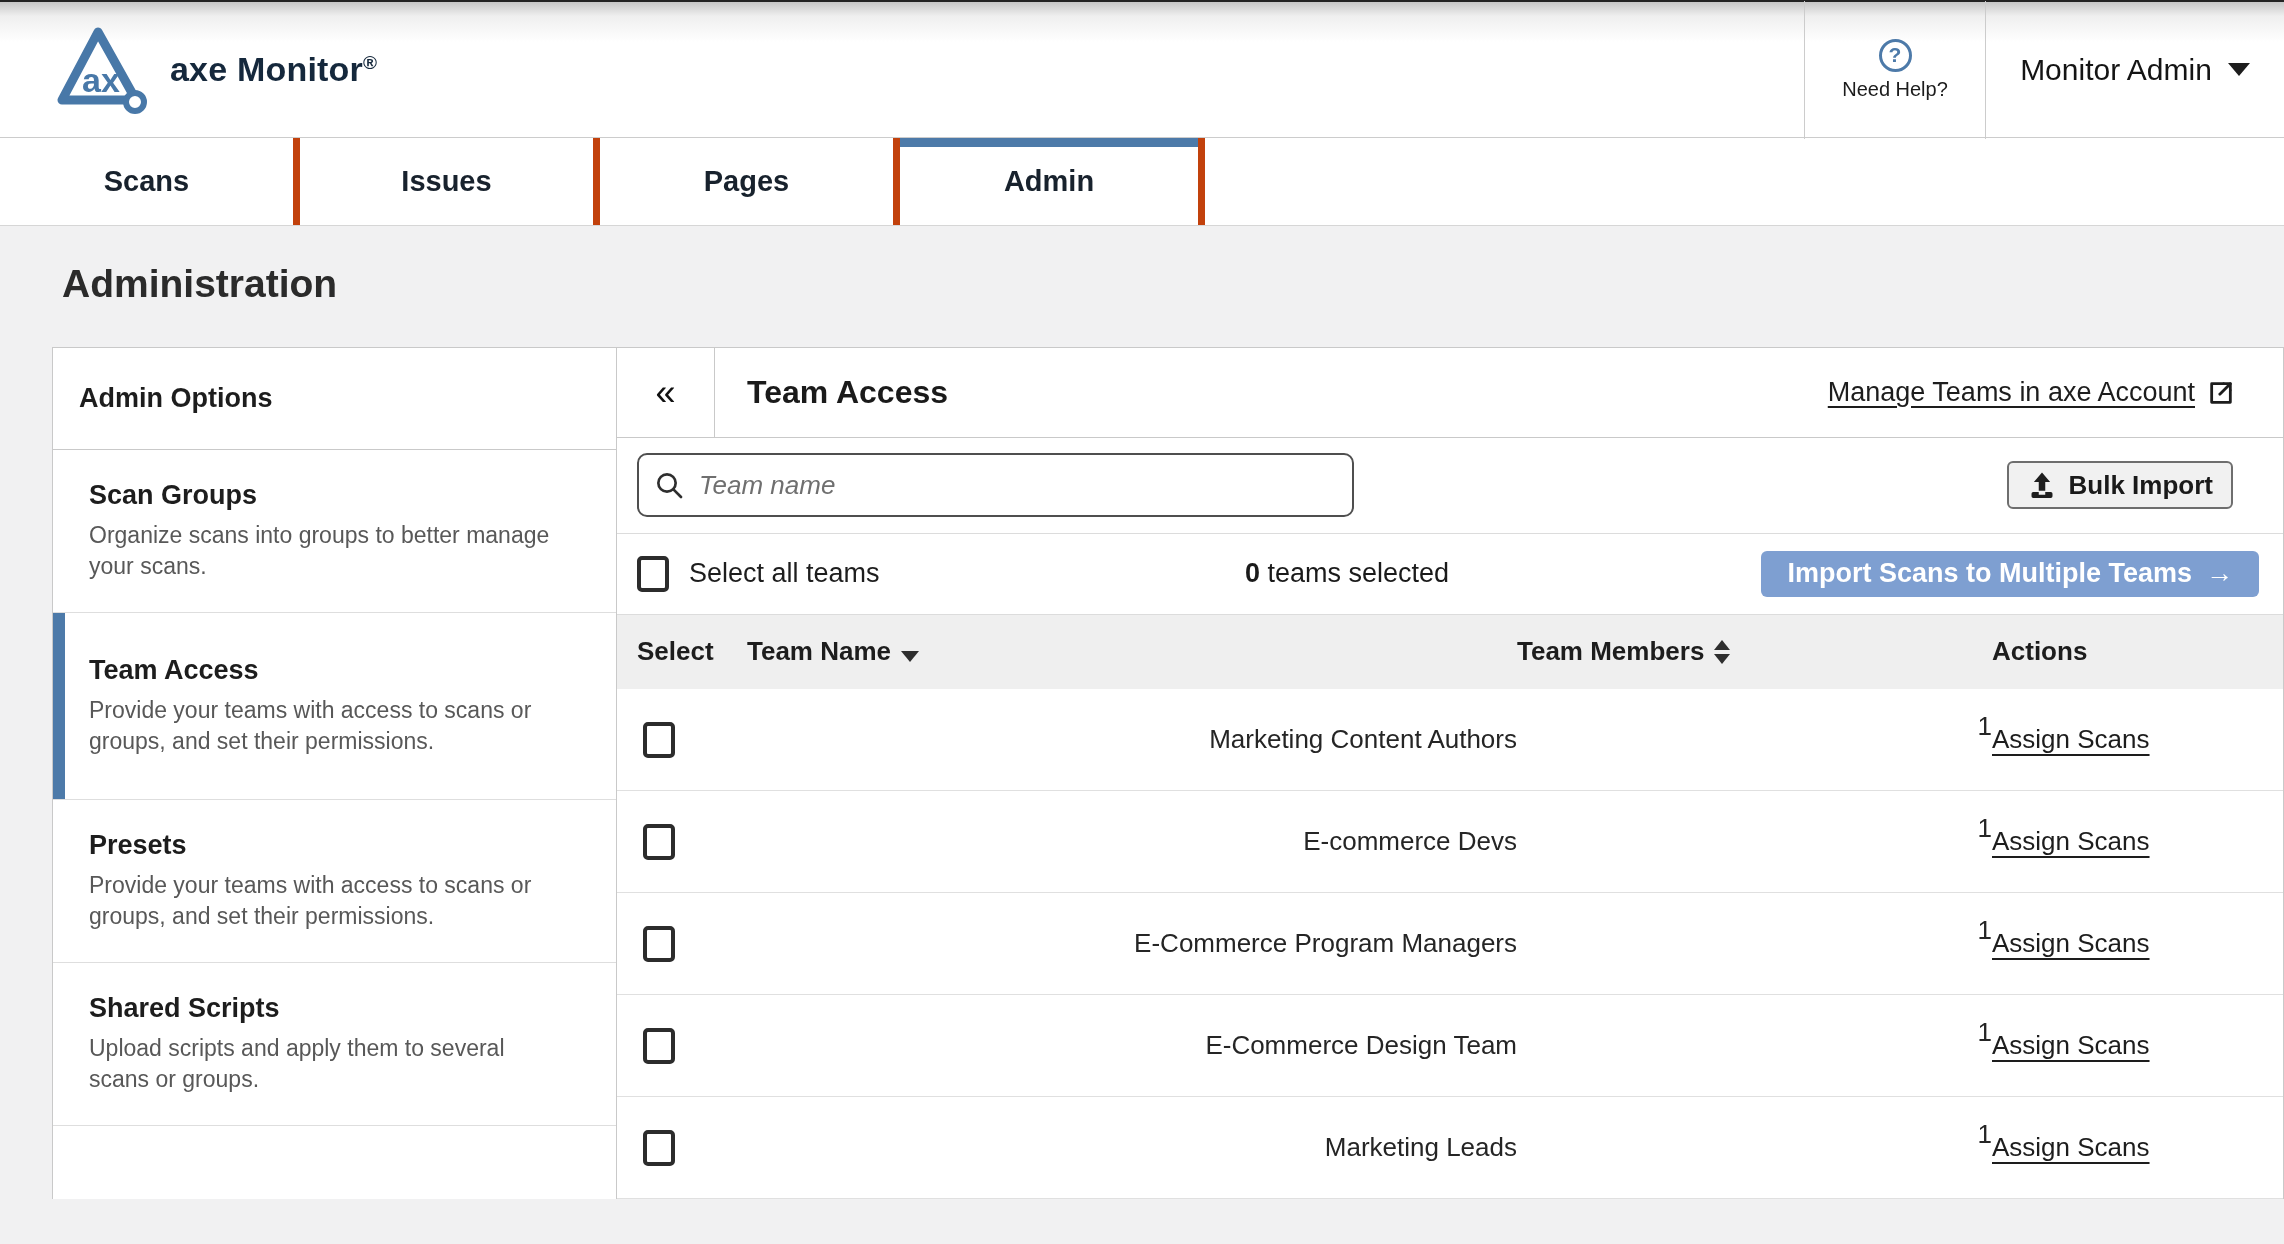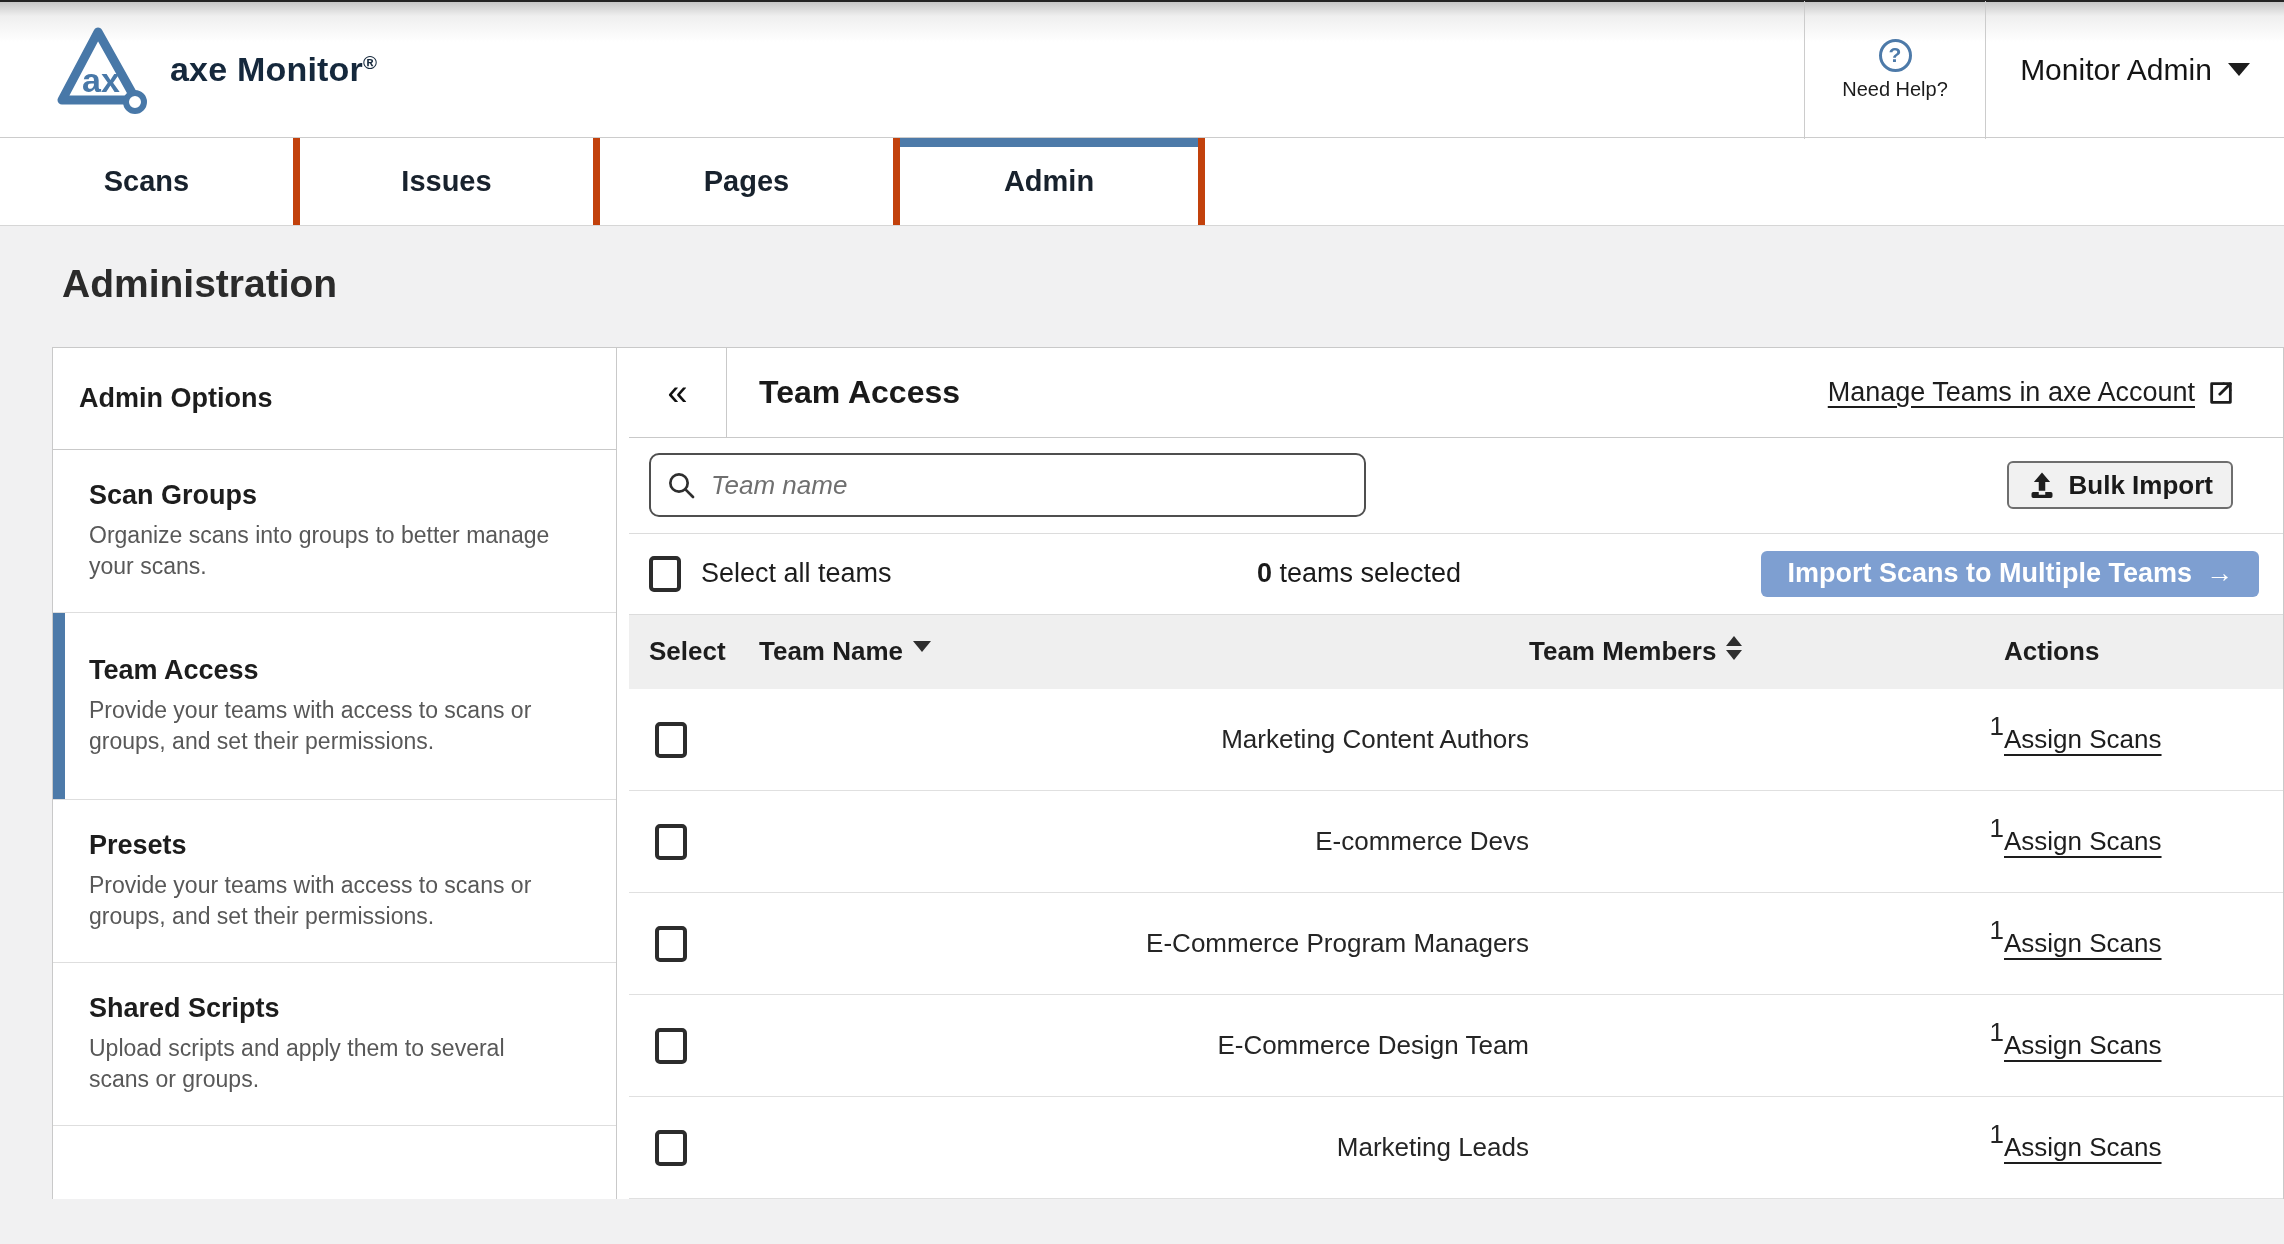--- a/index.html
+++ b/index.html
@@ -47,21 +47,21 @@
   }
   .nav-tab.active::before{content:"";position:absolute;top:0;left:0;right:0;height:9px;background:var(--accent);}
   .nav-tab.active{width:305px;}
 
   
   .page{padding:38px 0 0 4px;margin-left:48px;}
   .page-title{font-size:39px;font-weight:bold;color:#2b2b2b;margin:0 0 44px 10px;line-height:1;}
 
   .panel{
     background:#fff;border:1px solid var(--border);border-bottom:none;
-    height:852px;display:flex;overflow:hidden;gap:12px;
+    height:852px;display:flex;overflow:hidden;
   }
 
   
   .sidebar{width:564px;border-right:1px solid var(--border);display:flex;flex-direction:column;background:#fff;}
   .sidebar-header{height:102px;border-bottom:1px solid var(--border);display:flex;align-items:center;padding-left:26px;}
   .sidebar-header-label{font-size:27px;font-weight:bold;color:#1d1d1d;}
   .sidebar-item{padding:30px 30px 30px 36px;border-bottom:1px solid #dedede;cursor:pointer;background:#fff;}
   .sidebar-item.selected{box-shadow:inset 12px 0 0 0 var(--accent);}
   .sidebar-item.selected{padding-top:42px;padding-bottom:42px;}
   .sidebar-item-title{font-size:27px;font-weight:bold;color:#1d1d1d;margin-bottom:9px;}
@@ -95,21 +95,21 @@
   .selected-count b{font-weight:bold;}
   .assign-multi-btn{
     margin-left:auto;background:var(--btn-blue);color:#fff;border:none;border-radius:6px;
     font-size:27px;font-weight:bold;padding:0 26px;height:46px;display:flex;align-items:center;gap:14px;
     cursor:pointer;font-family:inherit;
   }
 
   
   .table-grid{display:grid;grid-template-columns:110px 770px 475px auto;align-items:center;padding-left:20px;}
   .table-head{height:84px;background:#efefef;font-weight:600;}
-  .th{font-size:26px;color:#1d1d1d;display:flex;align-items:flex-start;gap:10px;}
+  .th{font-size:26px;color:#1d1d1d;display:flex;align-items:center;gap:10px;}
   .sort-desc{width:0;height:0;border-left:9px solid transparent;border-right:9px solid transparent;border-top:11px solid #2e2e2e;position:relative;top:5px;}
   .sort-both{display:inline-flex;flex-direction:column;gap:4px;}
   .sort-both .up{width:0;height:0;border-left:8px solid transparent;border-right:8px solid transparent;border-bottom:10px solid #2e2e2e;}
   .sort-both .down{width:0;height:0;border-left:8px solid transparent;border-right:8px solid transparent;border-top:10px solid #2e2e2e;}
   .team-row{height:102px;border-bottom:1px solid var(--border-lite);background:#fff;text-align:right;}
   .row-check-cell{display:flex;align-items:center;}
   .row-check-cell .checkbox{margin-left:6px;}
   .team-name{font-size:26px;color:#252525;}
   .team-members{font-size:26px;color:#252525;position:relative;top:-13px;}
   .assign-link{font-size:26px;color:#1d1d1d;text-decoration:underline;text-underline-offset:6px;cursor:pointer;justify-self:start;}

